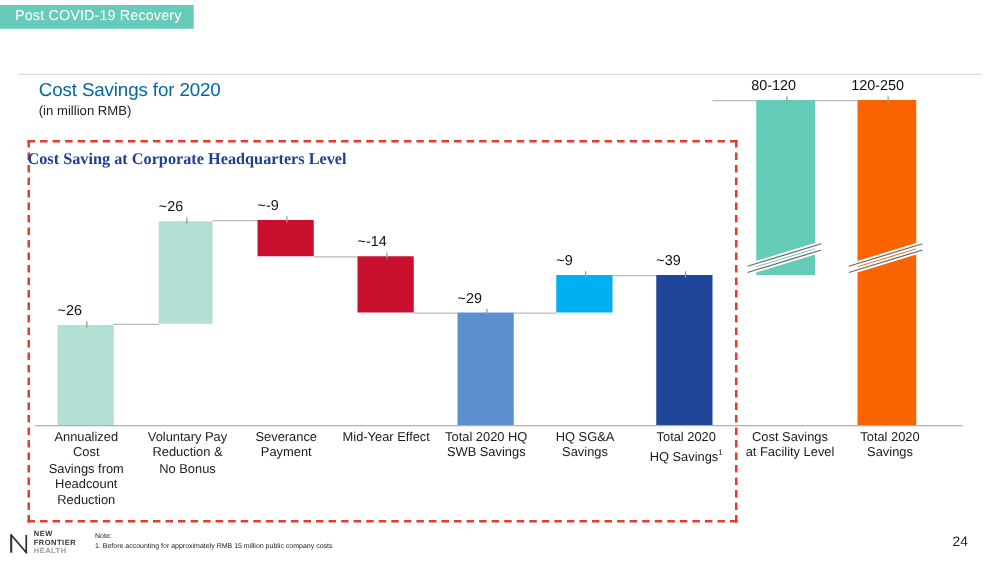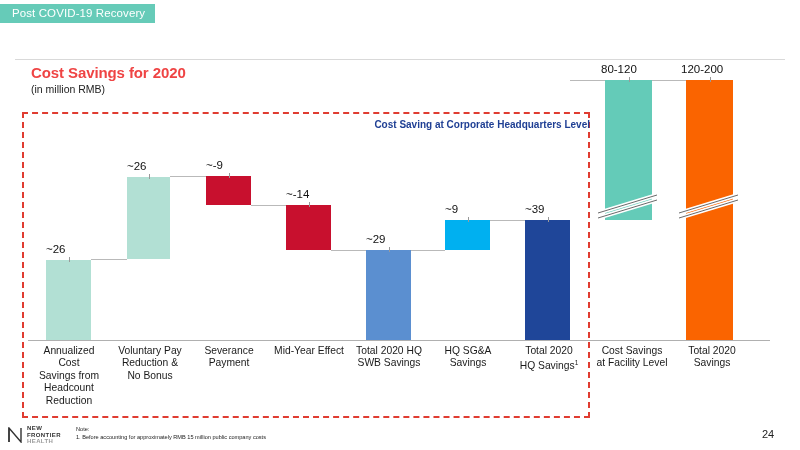--- a/index.html
+++ b/index.html
@@ -23,35 +23,35 @@
   .slide-title {
     position:absolute; left:30px; top:32px;
     font-size:19px; font-weight:bold; letter-spacing:-.2px; color:#111;
   }
   .title-rule {
     position:absolute; left:15px; top:59px; width:770px; height:1px;
     background:#d9d9d9;
   }
   .subtitle {
     position:absolute; left:31px; top:64px;
-    font-size:15px; font-weight:bold; color:#ef4444; letter-spacing:-.1px;
+    font-size:15px; font-weight:normal; color:#0369a1; letter-spacing:-.1px;
   }
   .units {
     position:absolute; left:31px; top:83px;
     font-size:10.5px; color:#222;
   }
 
   
   .dashed-box {
     position:absolute; left:22px; top:112px; width:568px; height:306px;
     border:2px dashed #E03C31;
   }
   .box-heading {
     position:absolute; left:22px; top:119px; width:568px;
-    text-align:right; font-size:10px; font-weight:bold; color:#1F3F94;
+    text-align:left; font-size:13px; font-weight:bold; color:#1F3F94;font-family:Liberation Serif, serif;
   }
 
   
   .plot { position:absolute; left:0; top:0; width:800px; height:450px; }
   .axis-line {
     position:absolute; left:28px; top:340px; width:742px; height:1px;
     background:#b0b0b0;
   }
   .bar { position:absolute; }
   .connector { position:absolute; height:1px; background:#b9b9b9; }
@@ -141,21 +141,21 @@
         <div class="val-label" style="left: 601px; width: 56px; top: 63px;">80-120</div>
         <div class="tickmark" style="left: 628.5px; top: 77px;"></div>
         <div class="cat-label" style="left: 586px; width: 92px; top: 345px;">Cost Savings<br>at Facility Level</div>
         <div class="bar" title="Total 2020 Savings 120-160" style="left: 686px; top: 80px; width: 47px; height: 260px; background: rgb(250, 100, 0);"></div>
         <div class="breakmark" style="left: 677px; top: 185px;"><svg width="65" height="34" viewBox="0 0 65 34">
             <path d="M2 28 L61 10" stroke="#ffffff" stroke-width="4" fill="none"></path>
             <path d="M2 28 L61 10" stroke="#6a6a6a" stroke-width="1" fill="none"></path>
             <path d="M2 33 L61 15" stroke="#ffffff" stroke-width="4" fill="none"></path>
             <path d="M2 33 L61 15" stroke="#6a6a6a" stroke-width="1" fill="none"></path>
           </svg></div>
-        <div class="val-label" style="left: 681px; width: 58px; top: 63px;">120-200</div>
+        <div class="val-label" style="left: 681px; width: 58px; top: 63px;">120-250</div>
         <div class="tickmark" style="left: 709.5px; top: 77px;"></div>
         <div class="cat-label" style="left: 668px; width: 88px; top: 345px;">Total 2020<br>Savings</div>
       </div>
   </div>
 
   <div class="logo">
     <span class="mark">
       <svg width="15" height="16" viewBox="0 0 15 16" aria-hidden="true">
         <path d="M1 15 L1 1 L13 15 L13 1" fill="none" stroke="#333" stroke-width="1.4"></path>
         <path d="M1 1 L1 15" fill="none" stroke="#333" stroke-width="1.4"></path>

